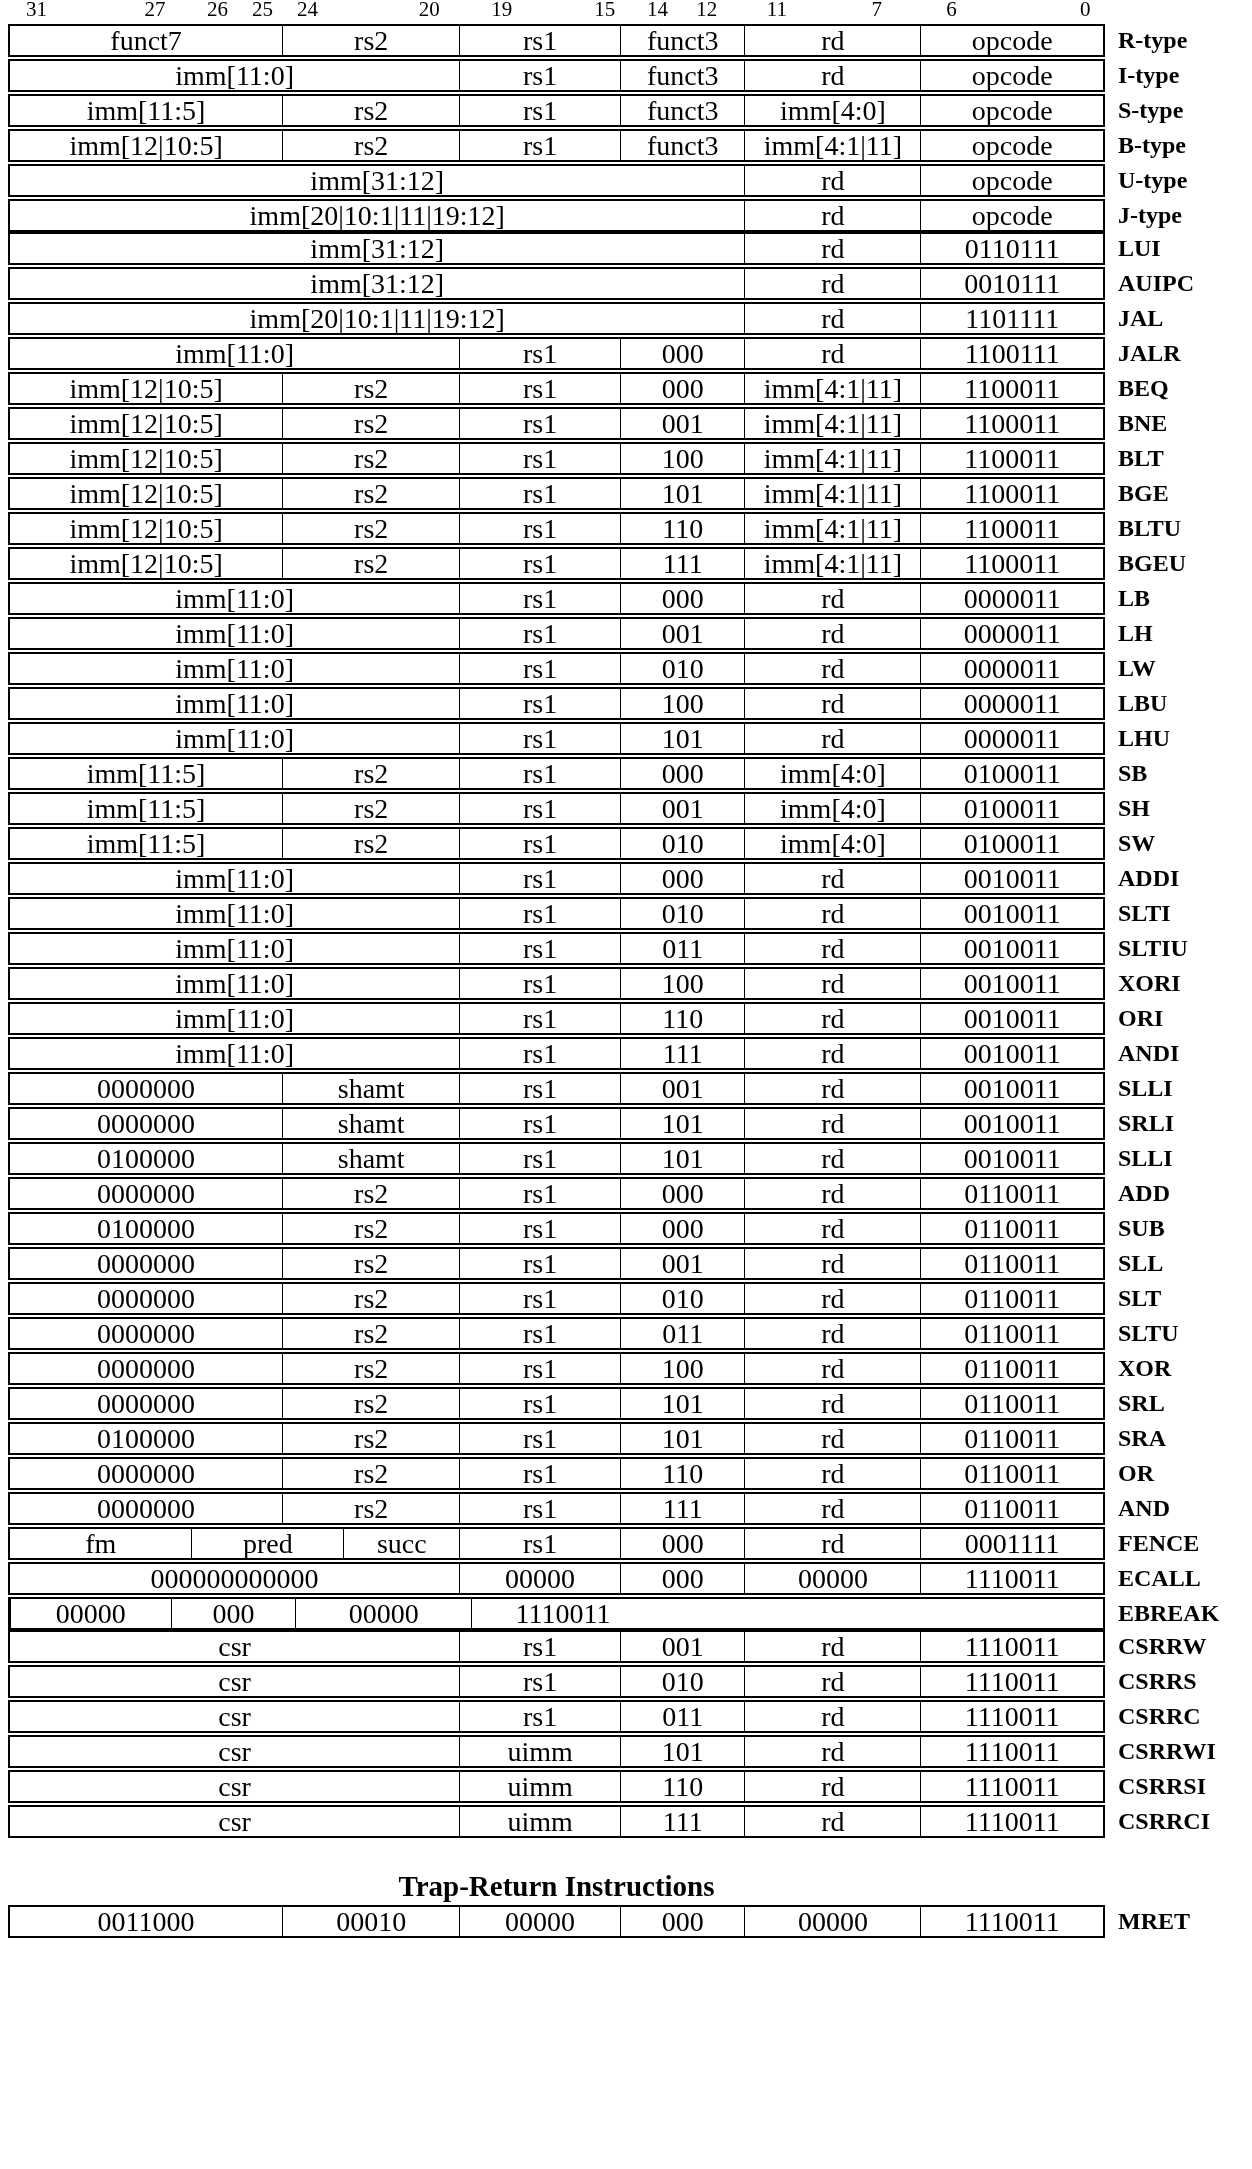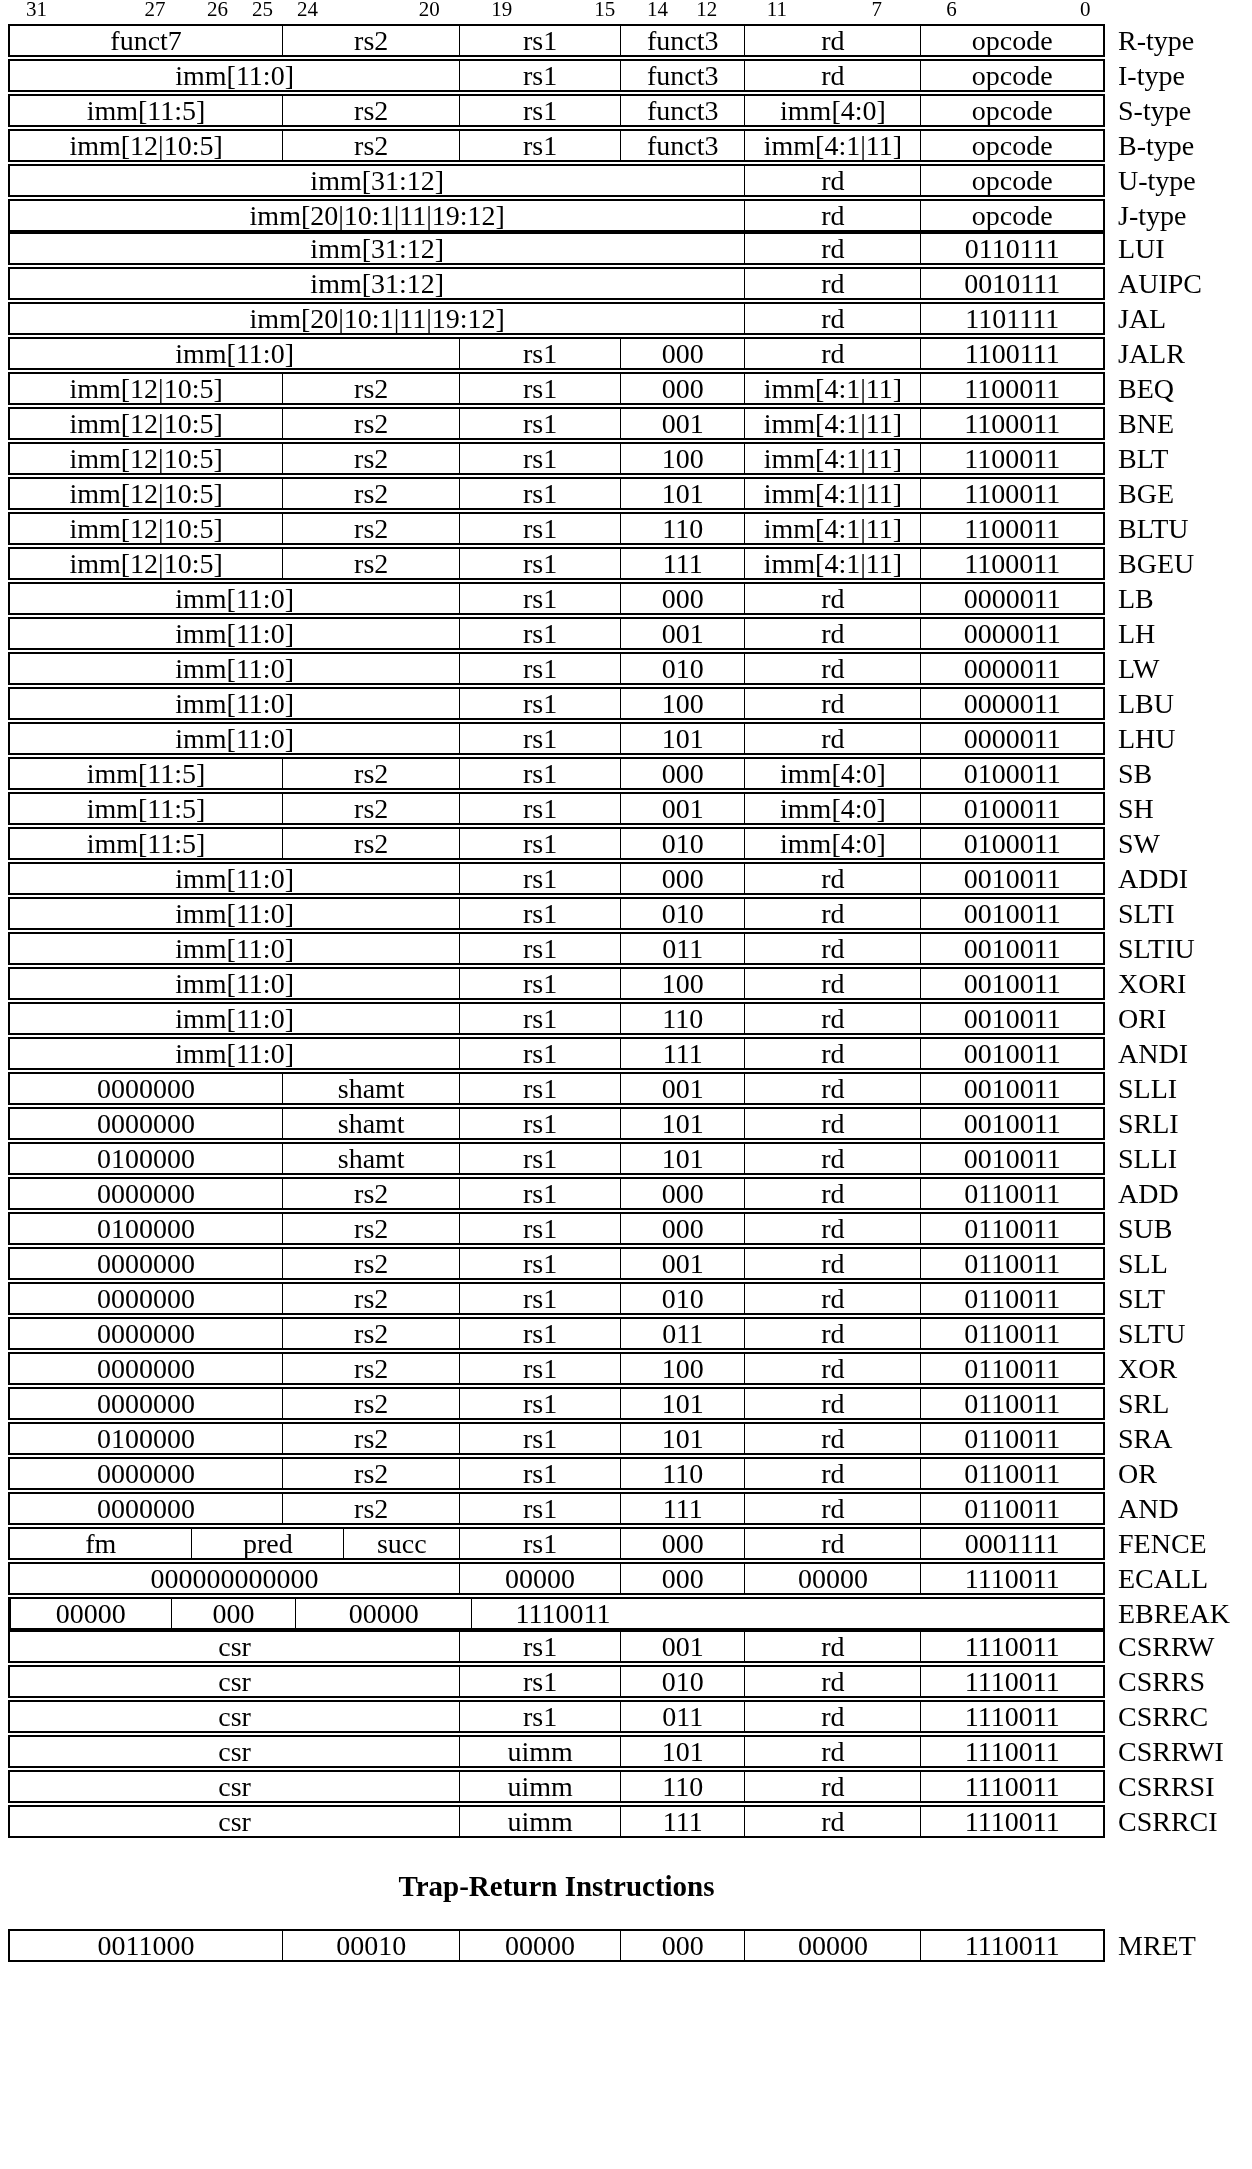--- a/index.html
+++ b/index.html
@@ -22,31 +22,31 @@
     height:33px;margin-bottom:2px;border:2px solid #000;background:#fff;
   }
   .row:last-child{margin-bottom:0;}
   .cell{
     box-sizing:border-box;display:flex;align-items:center;justify-content:center;
     font-size:28px;line-height:29px;overflow:hidden;white-space:nowrap;
   }
   .cell.sep{border-left:1.5px solid #000;}
   .rlabel{
     position:absolute;left:calc(100% + 15px);top:-2px;height:33px;
-    display:flex;align-items:center;font-size:28px;white-space:nowrap;
+    display:flex;align-items:center;font-size:24px;white-space:nowrap;font-weight:bold;
   }
   
   .heading{
     width:1097px;margin-left:8px;text-align:center;
     font-weight:bold;font-size:29px;line-height:30px;
   }
   .heading em{font-style:italic;font-weight:bold;}
   #heading-rv32i{margin-top:23px;margin-bottom:20px;}
   #heading-zicsr{margin-top:31px;margin-bottom:7px;}
-  #heading-trap{margin-top:33px;margin-bottom:28px;}
+  #heading-trap{margin-top:33px;margin-bottom:4px;}
 </style>
 </head>
 <body>
 
 <div class="page">
 
   <div class="ruler" id="bit-ruler">
       <span class="bit" style="left: 2.6%;">31</span>
       <span class="bit" style="left: 13.4%;">27</span>
       <span class="bit" style="left: 19.1%;">26</span>

